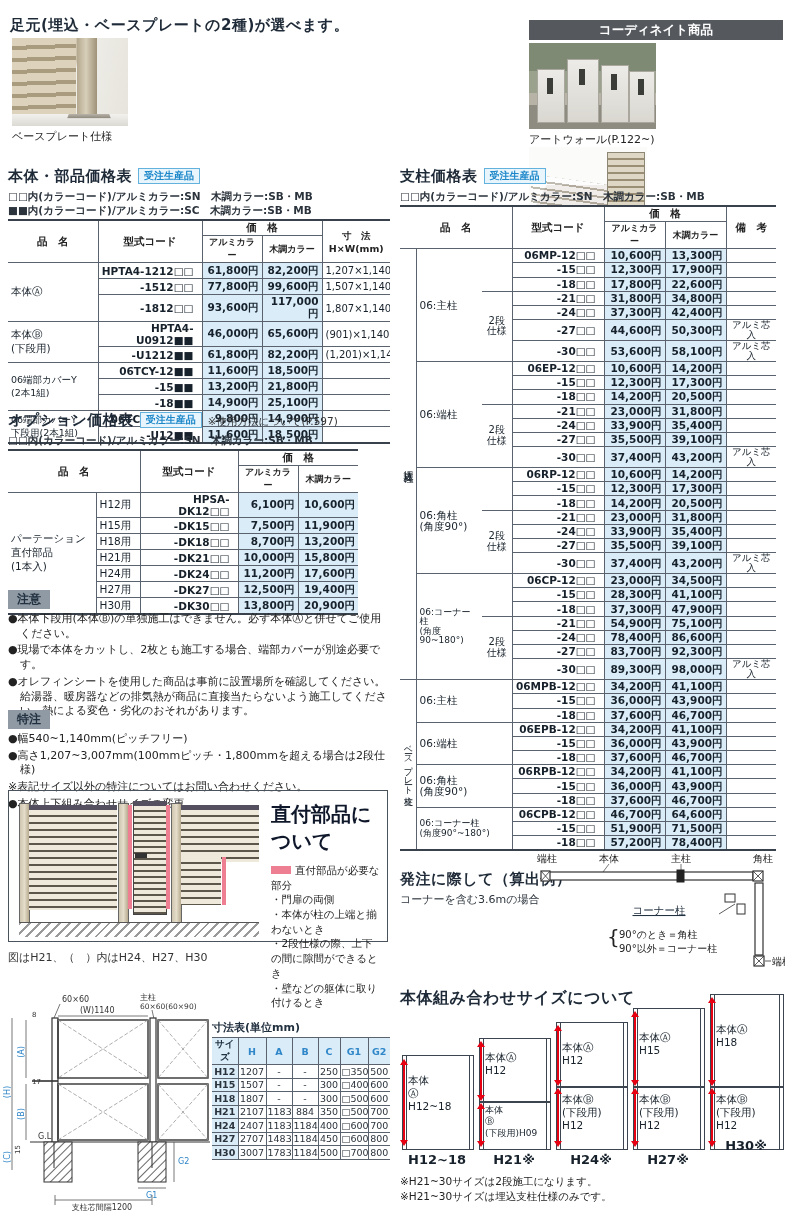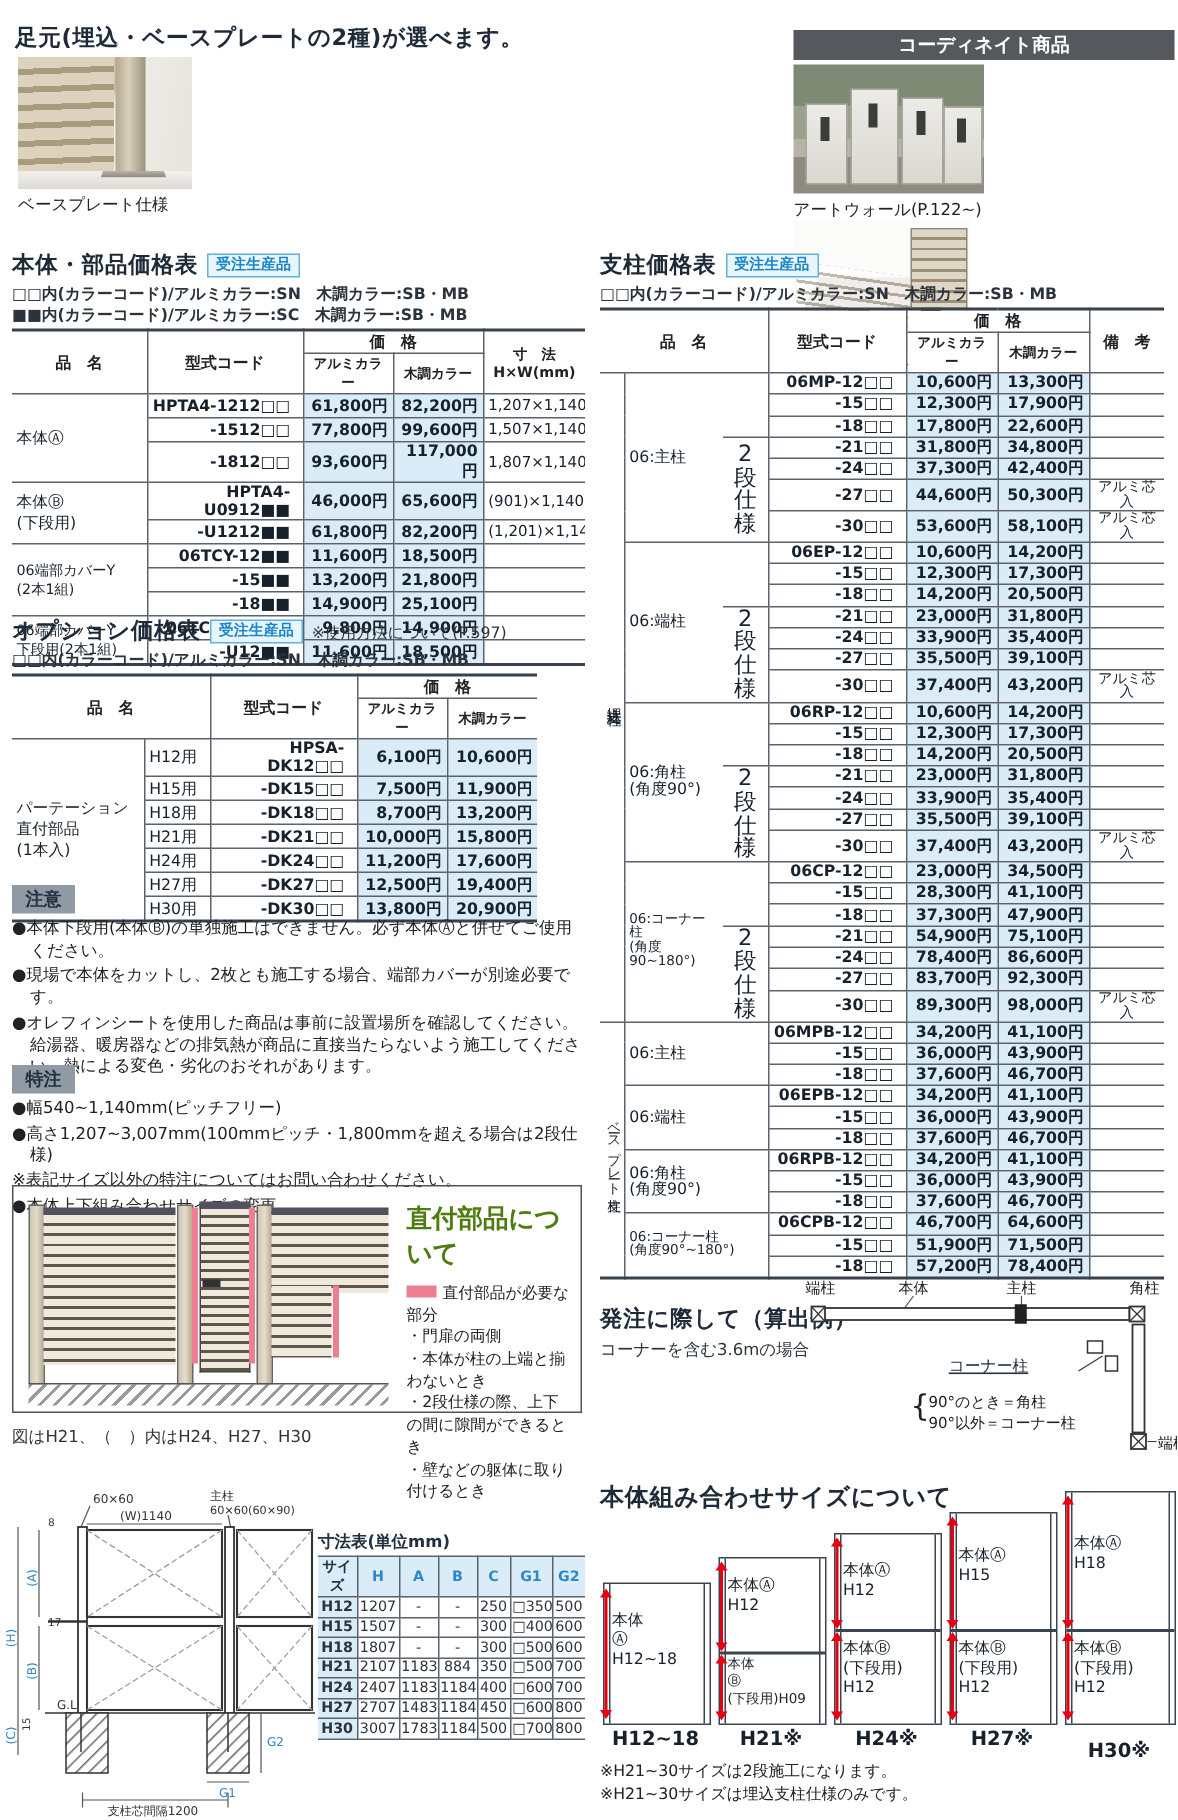--- a/index.html
+++ b/index.html
@@ -20,21 +20,21 @@
   .tb{border-top:2px solid #39424c;border-bottom:2px solid #39424c;border-left:hidden;border-right:hidden;}
   .tb th,.tb td{border:1px solid #5a636d;overflow:hidden;padding:0 3px;}
   .tb th{font-weight:bold;text-align:center;font-size:10.5px;color:#222;background:#fff;}
   .tb td{font-size:10.5px;color:#17212b;}
   .tb .name{text-align:left;font-size:10.5px;}
   .tb .code{text-align:right;font-weight:bold;padding-right:8px;}
   .tb .pr{text-align:right;font-weight:bold;background:#d9ecf8;}
   .tb .sz{text-align:right;font-size:10px;}
   .tb .nt{font-size:9.5px;text-align:center;padding:0 1px;}
   .tb .vg{writing-mode:vertical-rl;text-orientation:upright;text-align:center;font-size:10px;letter-spacing:1px;padding:0;}
-  .tb .dan{font-size:15px;text-align:center;border-left:none;}
+  .tb .dan{font-size:10px;text-align:center;border-left:none;}
   .tb .name-nr{border-right:none;}
   #body-tb td{height:15px;} #body-tb th{height:14px;}
   #opt-tb td{height:15px;} #opt-tb th{height:14px;}
   #pil-tb td{height:13.2px;line-height:1.05;} #pil-tb th{height:14px;}
   
   #dim-tb{border-top:1.5px solid #39424c;border-bottom:1.5px solid #39424c;border-left:hidden;border-right:hidden;}
   #dim-tb th,#dim-tb td{border:1px solid #5a636d;font-size:9.5px;height:12.5px;padding:0 1px;text-align:center;}
   #dim-tb th{background:#d9ecf8;color:#2f86c8;font-weight:bold;}
   #dim-tb th:first-child{color:#223140;}
   #dim-tb td:first-child{background:#d9ecf8;font-weight:bold;}
@@ -52,21 +52,21 @@
   .coord-bar{background:#55595e;color:#fff;font-weight:bold;font-size:12.5px;text-align:center;line-height:20px;height:20px;}
   .wallp{position:absolute;background:linear-gradient(#ecebe7,#d9d7d0);border:1px solid #a9a79e;}
   .slot{position:absolute;width:6px;height:16px;background:#3a3d38;}
   .deck{position:absolute;left:8%;bottom:18%;width:78%;height:38%;background:linear-gradient(#7a5a3f,#5d4430);transform:skewX(-28deg);}
   .rail{position:absolute;left:2%;bottom:22%;width:70%;height:40%;
     background:repeating-linear-gradient(#fdfdfd 0 5px,#b9b4a8 5px 7px);transform:skewY(8deg);opacity:.9;}
   .louv{position:absolute;right:2%;top:6%;width:30%;height:60%;
     background:repeating-linear-gradient(#ded7c6 0 5px,#9a8e74 5px 7px);border:1px solid #8d8776;}
   
   #direct-box{border:1px solid #4a525b;}
-  .db-title{font-size:17px;font-weight:bold;color:#4d7c0f;}
+  .db-title{font-size:20px;font-weight:bold;color:#0f172a;}
   .db-items{font-size:10.5px;line-height:1.4;color:#222;}
   .swatch{display:inline-block;width:20px;height:8px;background:#ee7f92;margin-right:4px;}
   .fence{position:relative;width:240px;height:138px;}
   .fpost{position:absolute;top:4px;bottom:14px;width:9px;background:linear-gradient(90deg,#cfc6b0,#e5ddca 50%,#b7ab8f);border:1px solid #666;}
   .fpanel{position:absolute;background:repeating-linear-gradient(#efe9dc 0 5px,#5d564b 5px 7px);border-top:5px solid #555060;}
   .redstrip{position:absolute;width:4px;background:#ee7f92;}
   .fgate{position:absolute;background:repeating-linear-gradient(#efe9dc 0 4px,#5d564b 4px 6px);border:1px solid #444;border-top:5px solid #555060;}
   .handle{position:absolute;width:12px;height:5px;background:#333;}
   .fground{position:absolute;left:0;right:0;bottom:0;height:14px;border-top:1px solid #555;
     background:repeating-linear-gradient(135deg,#9a9a9a 0 2px,#fff 2px 7px);}
@@ -906,21 +906,21 @@
           <div class="inpost" style="right:3px;"></div>
         <div class="cp-txt pre" style="top:28px;">本体Ⓐ
 H18</div>
         <div class="cp-div" style="top:91px;"></div>
         <div class="cp-txt pre" style="top:98px;">本体Ⓑ
 (下段用)
 H12</div>
         <div class="varrow" style="top:4px;height:85px;"></div>
         <div class="varrow" style="top:95px;bottom:4px;"></div>
       </div>
-      <div class="combo-label" style="left:310px;top:150px;width:72px;">H30※</div>
+      <div class="combo-label" style="left:310px;top:128px;width:72px;">H30※</div>
     </div>
     <div class="combo-notes abs" style="left:0;top:186px;">
       <div>※H21~30サイズは2段施工になります。</div>
       <div>※H21~30サイズは埋込支柱仕様のみです。</div>
     </div>
   </div>
 
 </div>
 
 </body></html>

